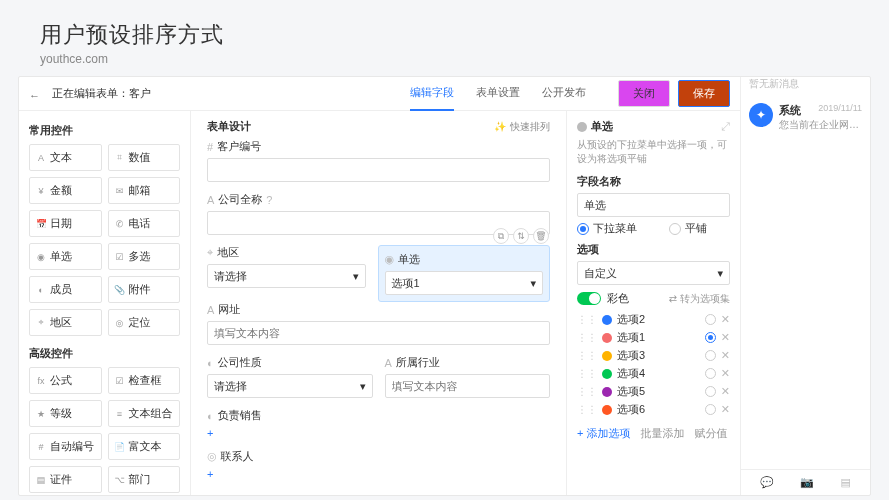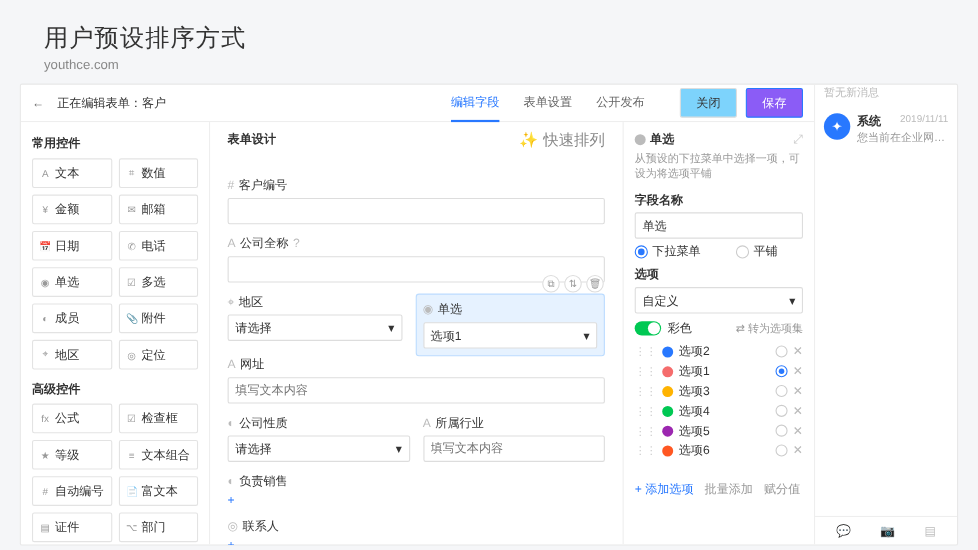--- a/index.html
+++ b/index.html
@@ -8,33 +8,33 @@
 .title{font-size:22px;font-weight:400;margin:20px 0 2px 40px;letter-spacing:1px}
 .subtitle{font-size:12px;color:#888;margin:0 0 10px 40px}
 .app{display:flex;background:#fff;margin:0 18px;border:1px solid #e8e8e8;height:420px;border-radius:2px;overflow:hidden}
 .main{flex:1;display:flex;flex-direction:column}
 .topbar{display:flex;align-items:center;height:34px;border-bottom:1px solid #eee;padding:0 10px;gap:12px}
 .back{color:#666;cursor:pointer}
 .topbar-title{font-weight:500}
 .tabs{display:flex;gap:22px;margin-left:auto}
 .tab{color:#666;padding:9px 0;cursor:pointer}
 .tab.active{color:#2878ff;border-bottom:2px solid #2878ff}
-.btn{padding:5px 14px;border:1px solid #ddd;border-radius:2px;background:#7dd3fc;cursor:pointer}
-.btn.primary{background:#8b5cf6;color:#fff;border-color:#2878ff}
+.btn{padding:5px 14px;border:1px solid #ddd;border-radius:2px;background:#d946ef;cursor:pointer}
+.btn.primary{background:#c2410c;color:#fff;border-color:#2878ff}
 .btnrow{display:flex;gap:8px;margin-left:20px}
 .body{display:flex;flex:1;overflow:hidden}
 .sidebar{width:172px;border-right:1px solid #eee;padding:8px 10px;overflow-y:auto}
 .sect-title{font-weight:600;margin:4px 0 6px 0}
 .widgets{display:grid;grid-template-columns:1fr 1fr;gap:6px}
 .widget{border:1px solid #e3e3e3;border-radius:2px;padding:5px 6px;display:flex;align-items:center;gap:4px;cursor:move;background:#fff}
 .widget .ico{color:#999;font-size:9px;width:10px;text-align:center}
 .designer{flex:1;padding:8px 16px;overflow-y:auto}
-.dhead{display:flex;align-items:flex-start;margin-bottom:24px}
+.dhead{display:flex;align-items:flex-end;margin-bottom:5px}
 .dtitle{font-weight:600}
-.quick{margin-left:auto;color:#888;font-size:14px;cursor:pointer}
+.quick{margin-left:auto;color:#888;font-size:10px;cursor:pointer}
 .fld{margin-bottom:10px}
 .flabel{display:flex;align-items:center;gap:4px;margin-bottom:4px;color:#666}
 .flabel .hint{color:#bbb}
 .input{width:100%;height:24px;border:1px solid #ddd;border-radius:2px;padding:0 6px;background:#fff}
 .select{width:100%;height:24px;border:1px solid #ddd;border-radius:2px;padding:0 6px;display:flex;align-items:center;color:#bbb;justify-content:space-between;background:#fff}
 .row2{display:flex;gap:12px}
 .col{flex:1}
 .selected{background:#e6f2ff;border:1px solid #bcdcff;border-radius:3px;padding:6px;position:relative}
 .selected .fldactions{position:absolute;top:-18px;right:0;display:flex;gap:4px}
 .fldactions span{width:16px;height:16px;border-radius:50%;border:1px solid #ddd;background:#fff;display:flex;align-items:center;justify-content:center;font-size:9px;color:#999;cursor:pointer}
@@ -50,21 +50,21 @@
 .rdot.on::after{content:"";display:block;width:6px;height:6px;border-radius:50%;background:#2878ff;margin:2px}
 .toggle{width:24px;height:13px;border-radius:7px;background:#00c853;position:relative;display:inline-block}
 .toggle::after{content:"";width:11px;height:11px;background:#fff;border-radius:50%;position:absolute;right:1px;top:1px}
 .optrow{display:flex;align-items:center;gap:5px;margin:3px 0}
 .drag{color:#ccc;cursor:move;font-size:10px}
 .cdot{width:10px;height:10px;border-radius:50%;display:inline-block}
 .ormark{width:11px;height:11px;border-radius:50%;border:1px solid #ccc;margin-left:auto}
 .ormark.on{border-color:#2878ff}
 .ormark.on::after{content:"";display:block;width:5px;height:5px;border-radius:50%;background:#2878ff;margin:2px}
 .ox{color:#bbb;cursor:pointer;font-size:11px}
-.addrow{display:flex;gap:10px;margin-top:20px;font-size:10px}
+.addrow{display:flex;gap:10px;margin-top:9px;font-size:10px}
 .addrow .add{color:#2878ff;cursor:pointer}
 .addrow .gray{color:#999;cursor:pointer}
 .convert{margin-left:auto;color:#999;font-size:10px;cursor:pointer}
 .msgpanel{width:130px;border-left:1px solid #eee;display:flex;flex-direction:column}
 .msghead{padding:8px 8px 2px 8px;font-weight:600;display:flex;align-items:center;justify-content:space-between}
 .msghead svg{width:12px;height:12px;fill:#ccc}
 .msgsub{color:#bbb;font-size:10px;padding:0 8px 6px 8px}
 .msgitem{display:flex;gap:6px;padding:6px 8px}
 .avatar{width:24px;height:24px;border-radius:50%;background:#2878ff;display:flex;align-items:center;justify-content:center;color:#fff;font-size:12px}
 .msgname{font-weight:600}

